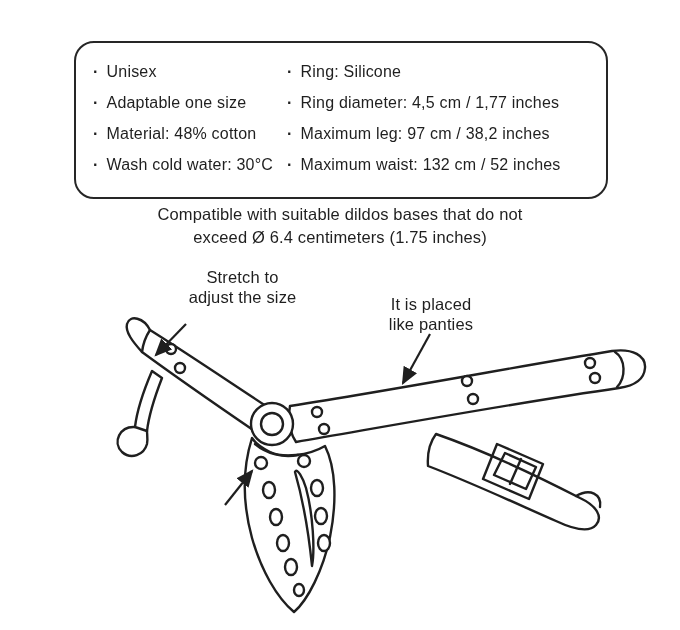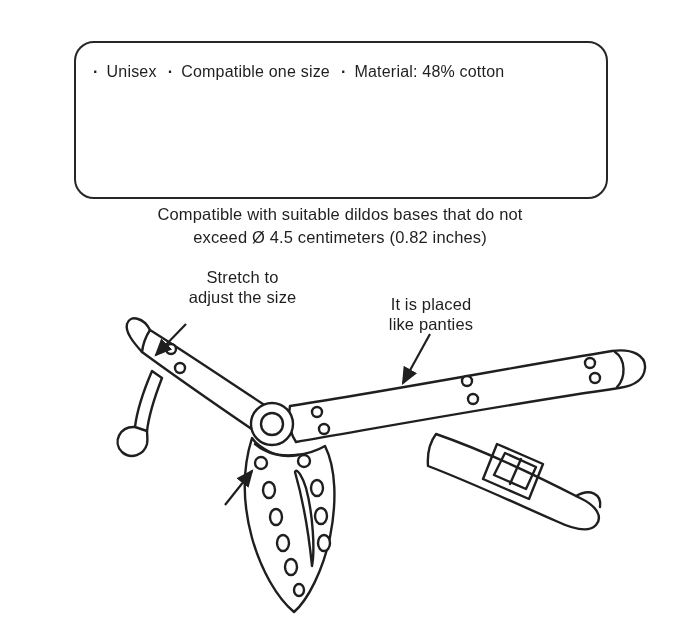--- a/index.html
+++ b/index.html
@@ -10,21 +10,21 @@
     color: #1f1f1f;
   }
   .page { position: relative; width: 680px; height: 630px; background: #ffffff; overflow: hidden; }
 
   
   .spec-box {
     position: absolute; left: 74px; top: 41px; width: 534px; height: 158px;
     border: 2.5px solid #262626; border-radius: 20px;
     display: flex; padding: 19px 8px 0 17px; box-sizing: border-box;
   }
-  ul.spec-col { list-style: none; margin: 0; padding: 0; display: flex; flex-direction: row; gap: 11px; }
+  ul.spec-col { list-style: none; margin: 0; padding: 0; display: flex; flex-direction: column; gap: 11px; }
   .spec-col-left { width: 194px; }
   .spec-col-right { flex: 1; }
   .spec-item { font-size: 16px; line-height: 20px; font-weight: 500; letter-spacing: .2px; white-space: nowrap; }
   .spec-item::before { content: "·"; font-weight: 800; margin-right: 8px; }
 
   .compat {
     position: absolute; top: 203px; left: 0; width: 680px; text-align: center;
     font-size: 16.5px; font-weight: 500; line-height: 23px; letter-spacing: .15px;
     white-space: pre-line;
   }
@@ -106,26 +106,33 @@
     <g stroke="#1f1f1f" stroke-width="2.2" fill="none" marker-end="url(#ah)">
       <path d="M 186 324 L 156 355"></path>
       <path d="M 430 334 L 403 383"></path>
       <path d="M 225 505 L 252 471"></path>
     </g>
   </svg>
 
   <div class="spec-box">
     <ul class="spec-col spec-col-left">
       <li class="spec-item">Unisex</li>
-      <li class="spec-item">Compatible one size</li>
+      <li class="spec-item">Adaptable one size</li>
       <li class="spec-item">Material: 48% cotton</li>
+      <li class="spec-item">Wash cold water: 30°C</li>
+    </ul>
+    <ul class="spec-col spec-col-right">
+      <li class="spec-item">Ring: Silicone</li>
+      <li class="spec-item">Ring diameter: 4,5 cm / 1,77 inches</li>
+      <li class="spec-item">Maximum leg: 97 cm / 38,2 inches</li>
+      <li class="spec-item">Maximum waist: 132 cm / 52 inches</li>
     </ul>
   </div>
 
   <div class="compat">Compatible with suitable dildos bases that do not
-exceed Ø 4.5 centimeters (0.82 inches)</div>
+exceed Ø 6.4 centimeters (1.75 inches)</div>
 
   <div class="annot" id="annot-stretch">Stretch to
 adjust the size</div>
   <div class="annot" id="annot-placement">It is placed
 like panties</div>
 
 </div>
 
 </body></html>

